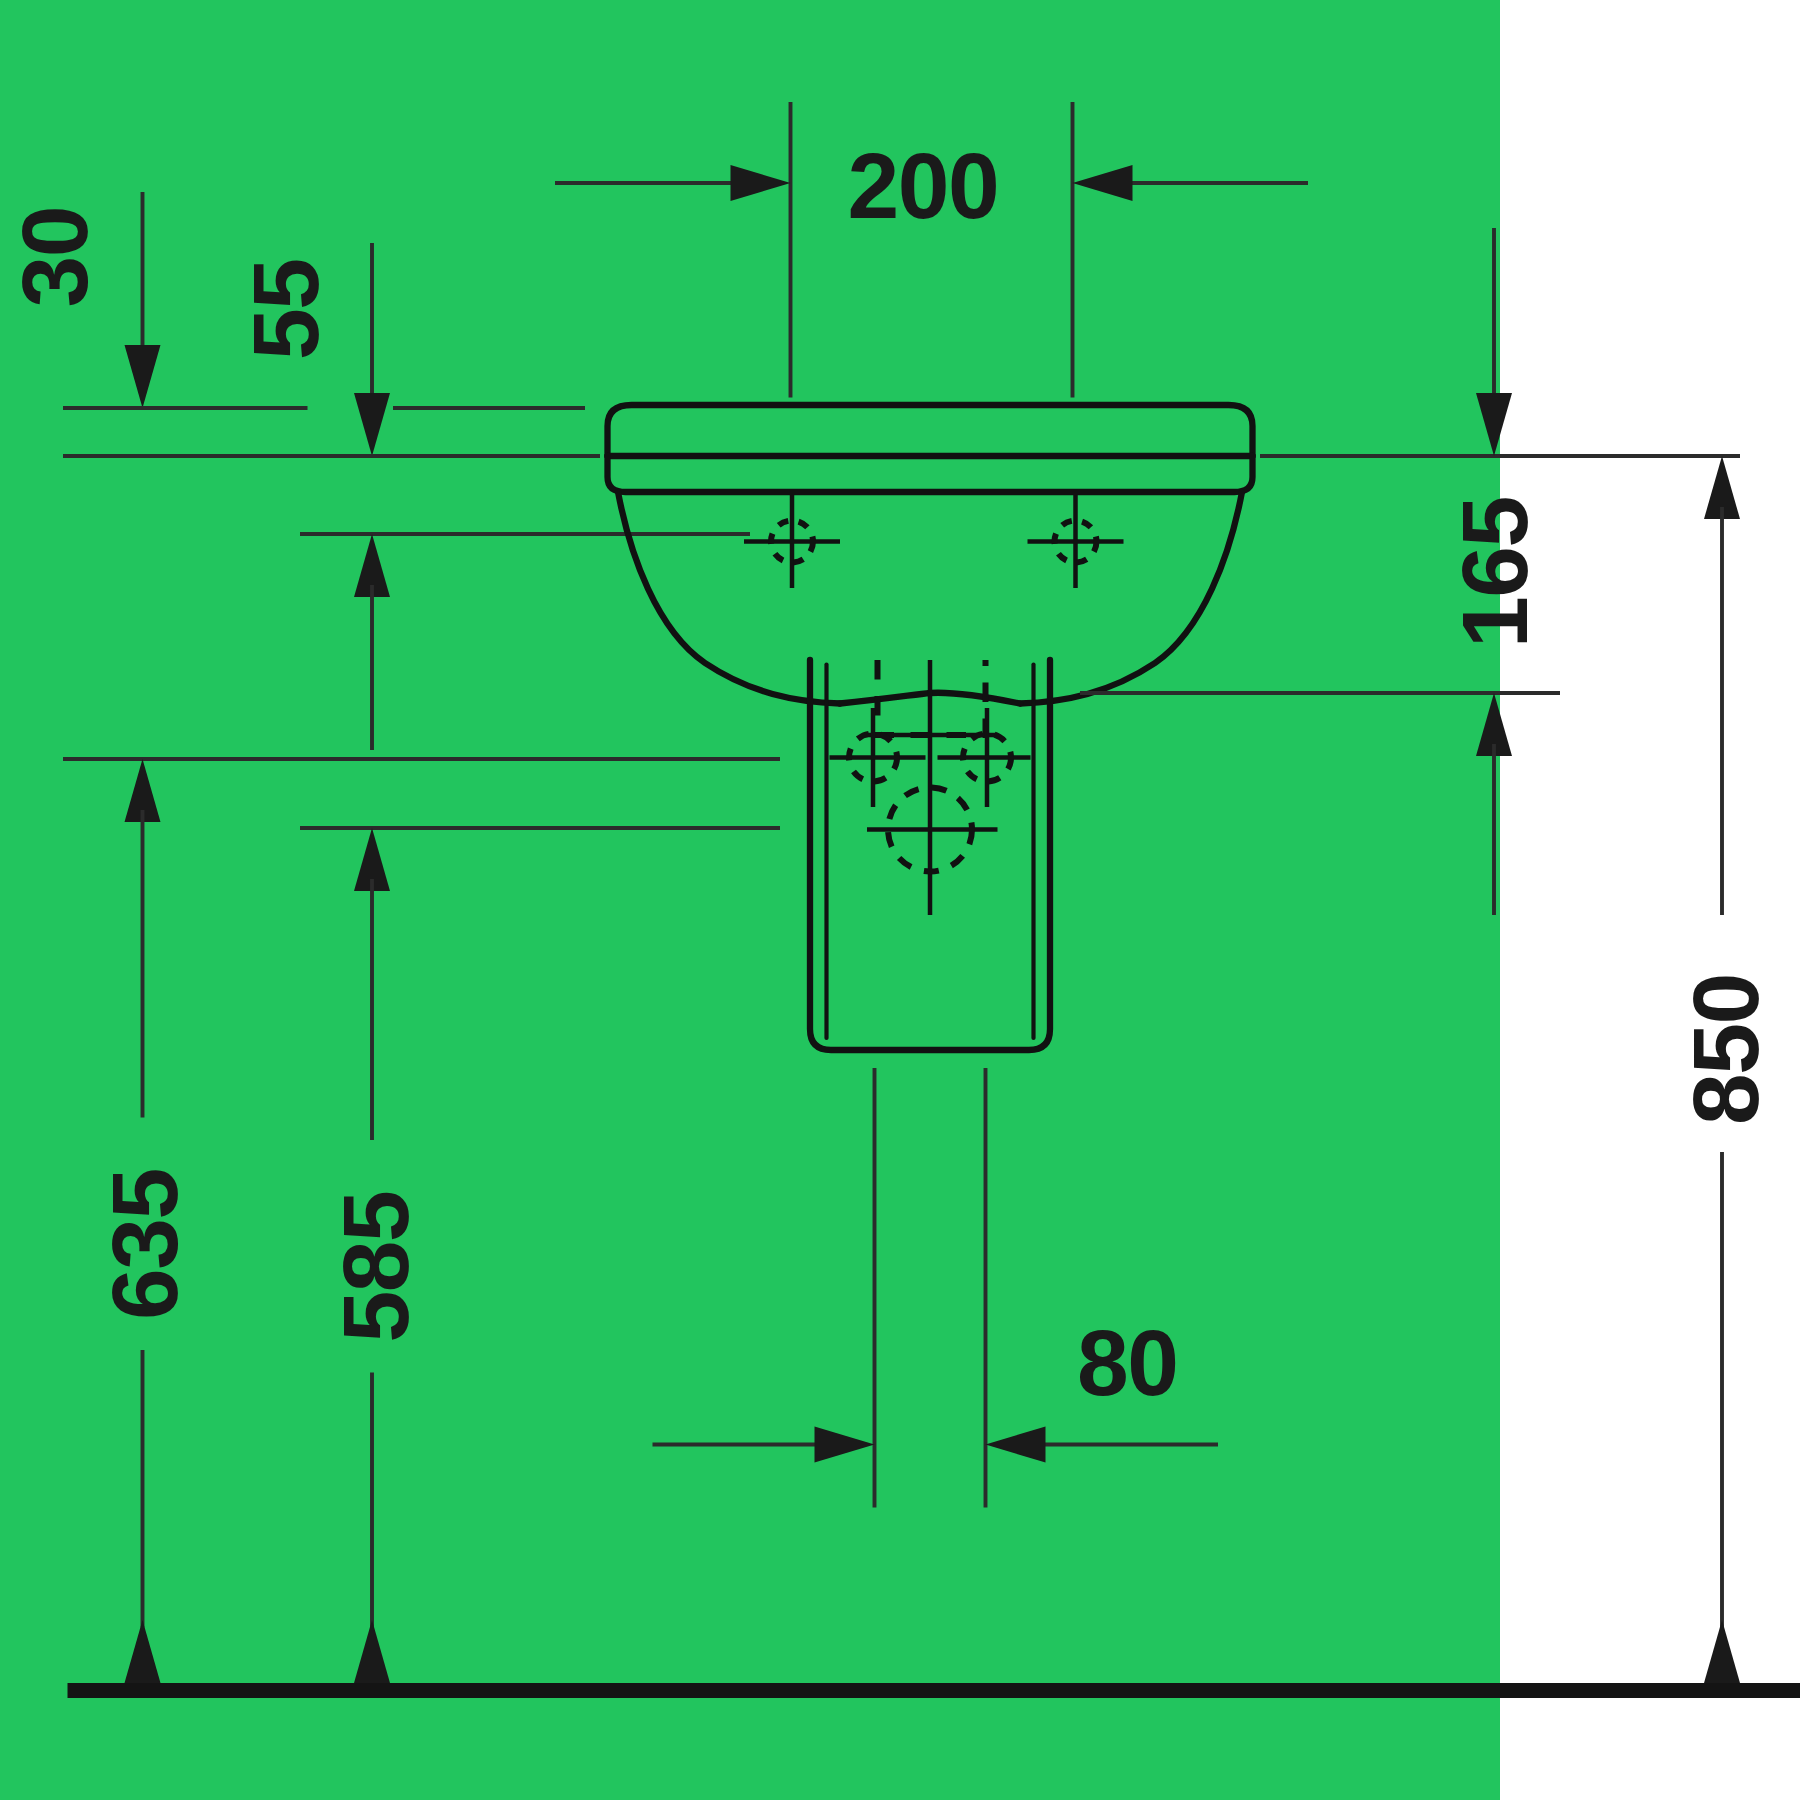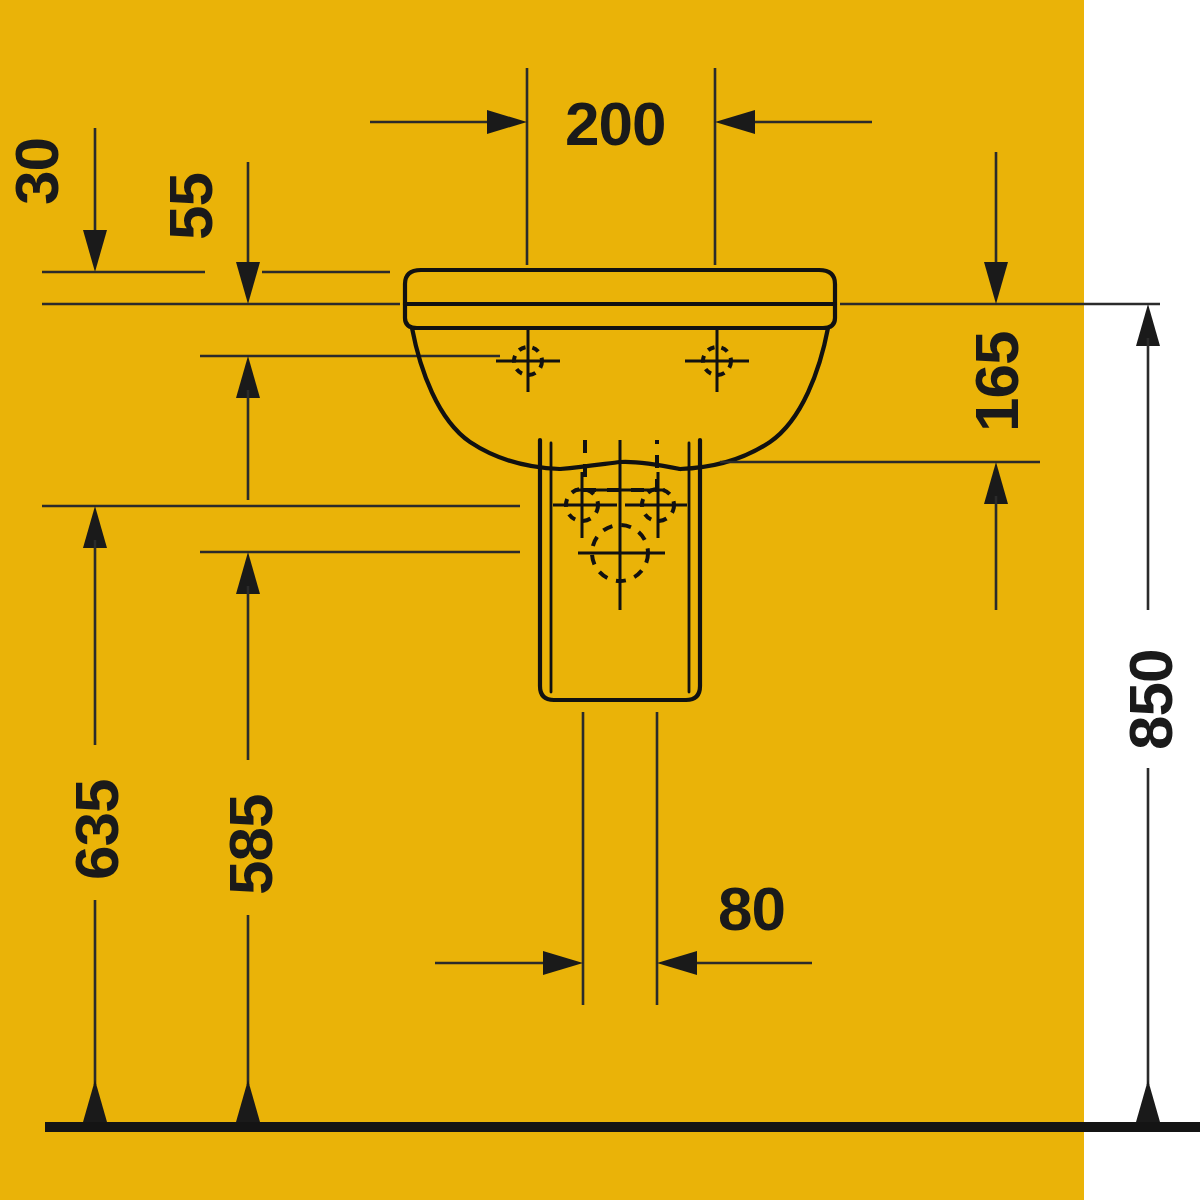--- a/index.html
+++ b/index.html
@@ -2,23 +2,23 @@
 <html><head>
 <meta charset="utf-8">
 <style>
   html, body {
     margin: 0;
     padding: 0;
     background: #ffffff;
   }
   #canvas-wrap {
     position: relative;
-    width: 1084px;
+    width: 1000px;
     height: 1200px;
-    background: #eab308;
+    background: #22c55e;
     font-family: "Liberation Sans", sans-serif;
   }
   svg#drawing {
     display: block;
     width: 1200px;
     height: 1200px;
   }
   .dim-text {
     font-family: "Liberation Sans", sans-serif;
     font-weight: 700;

